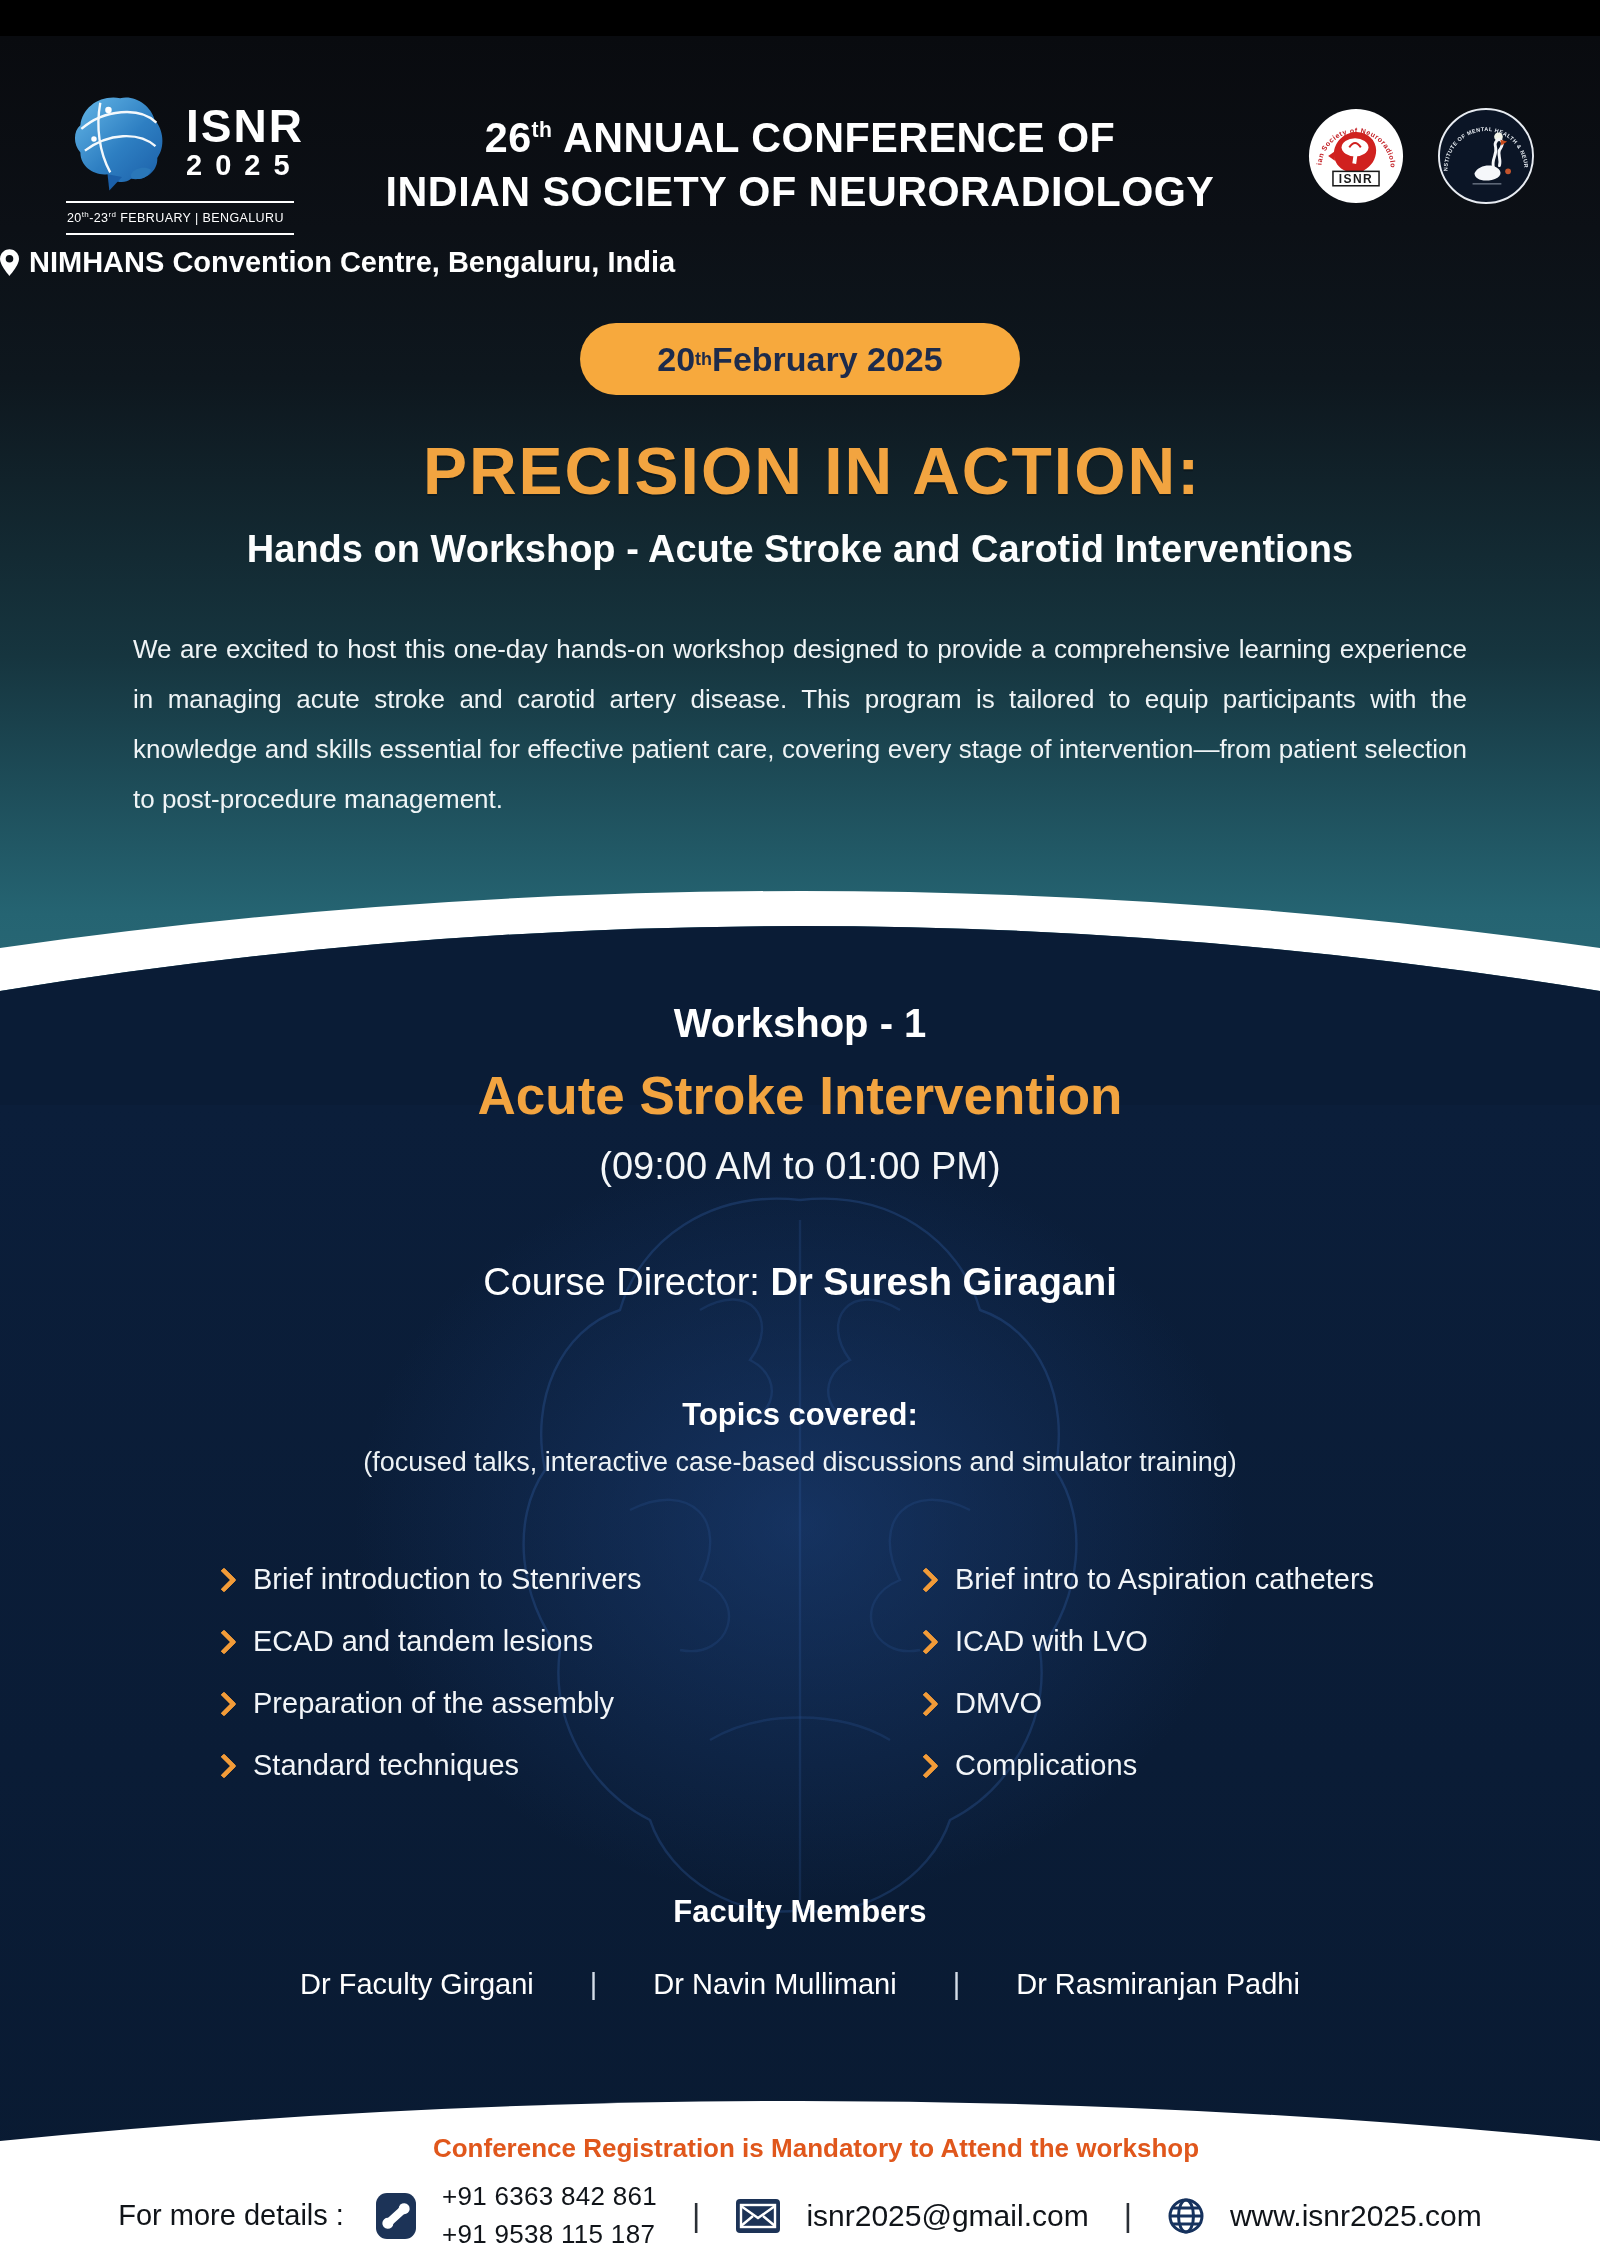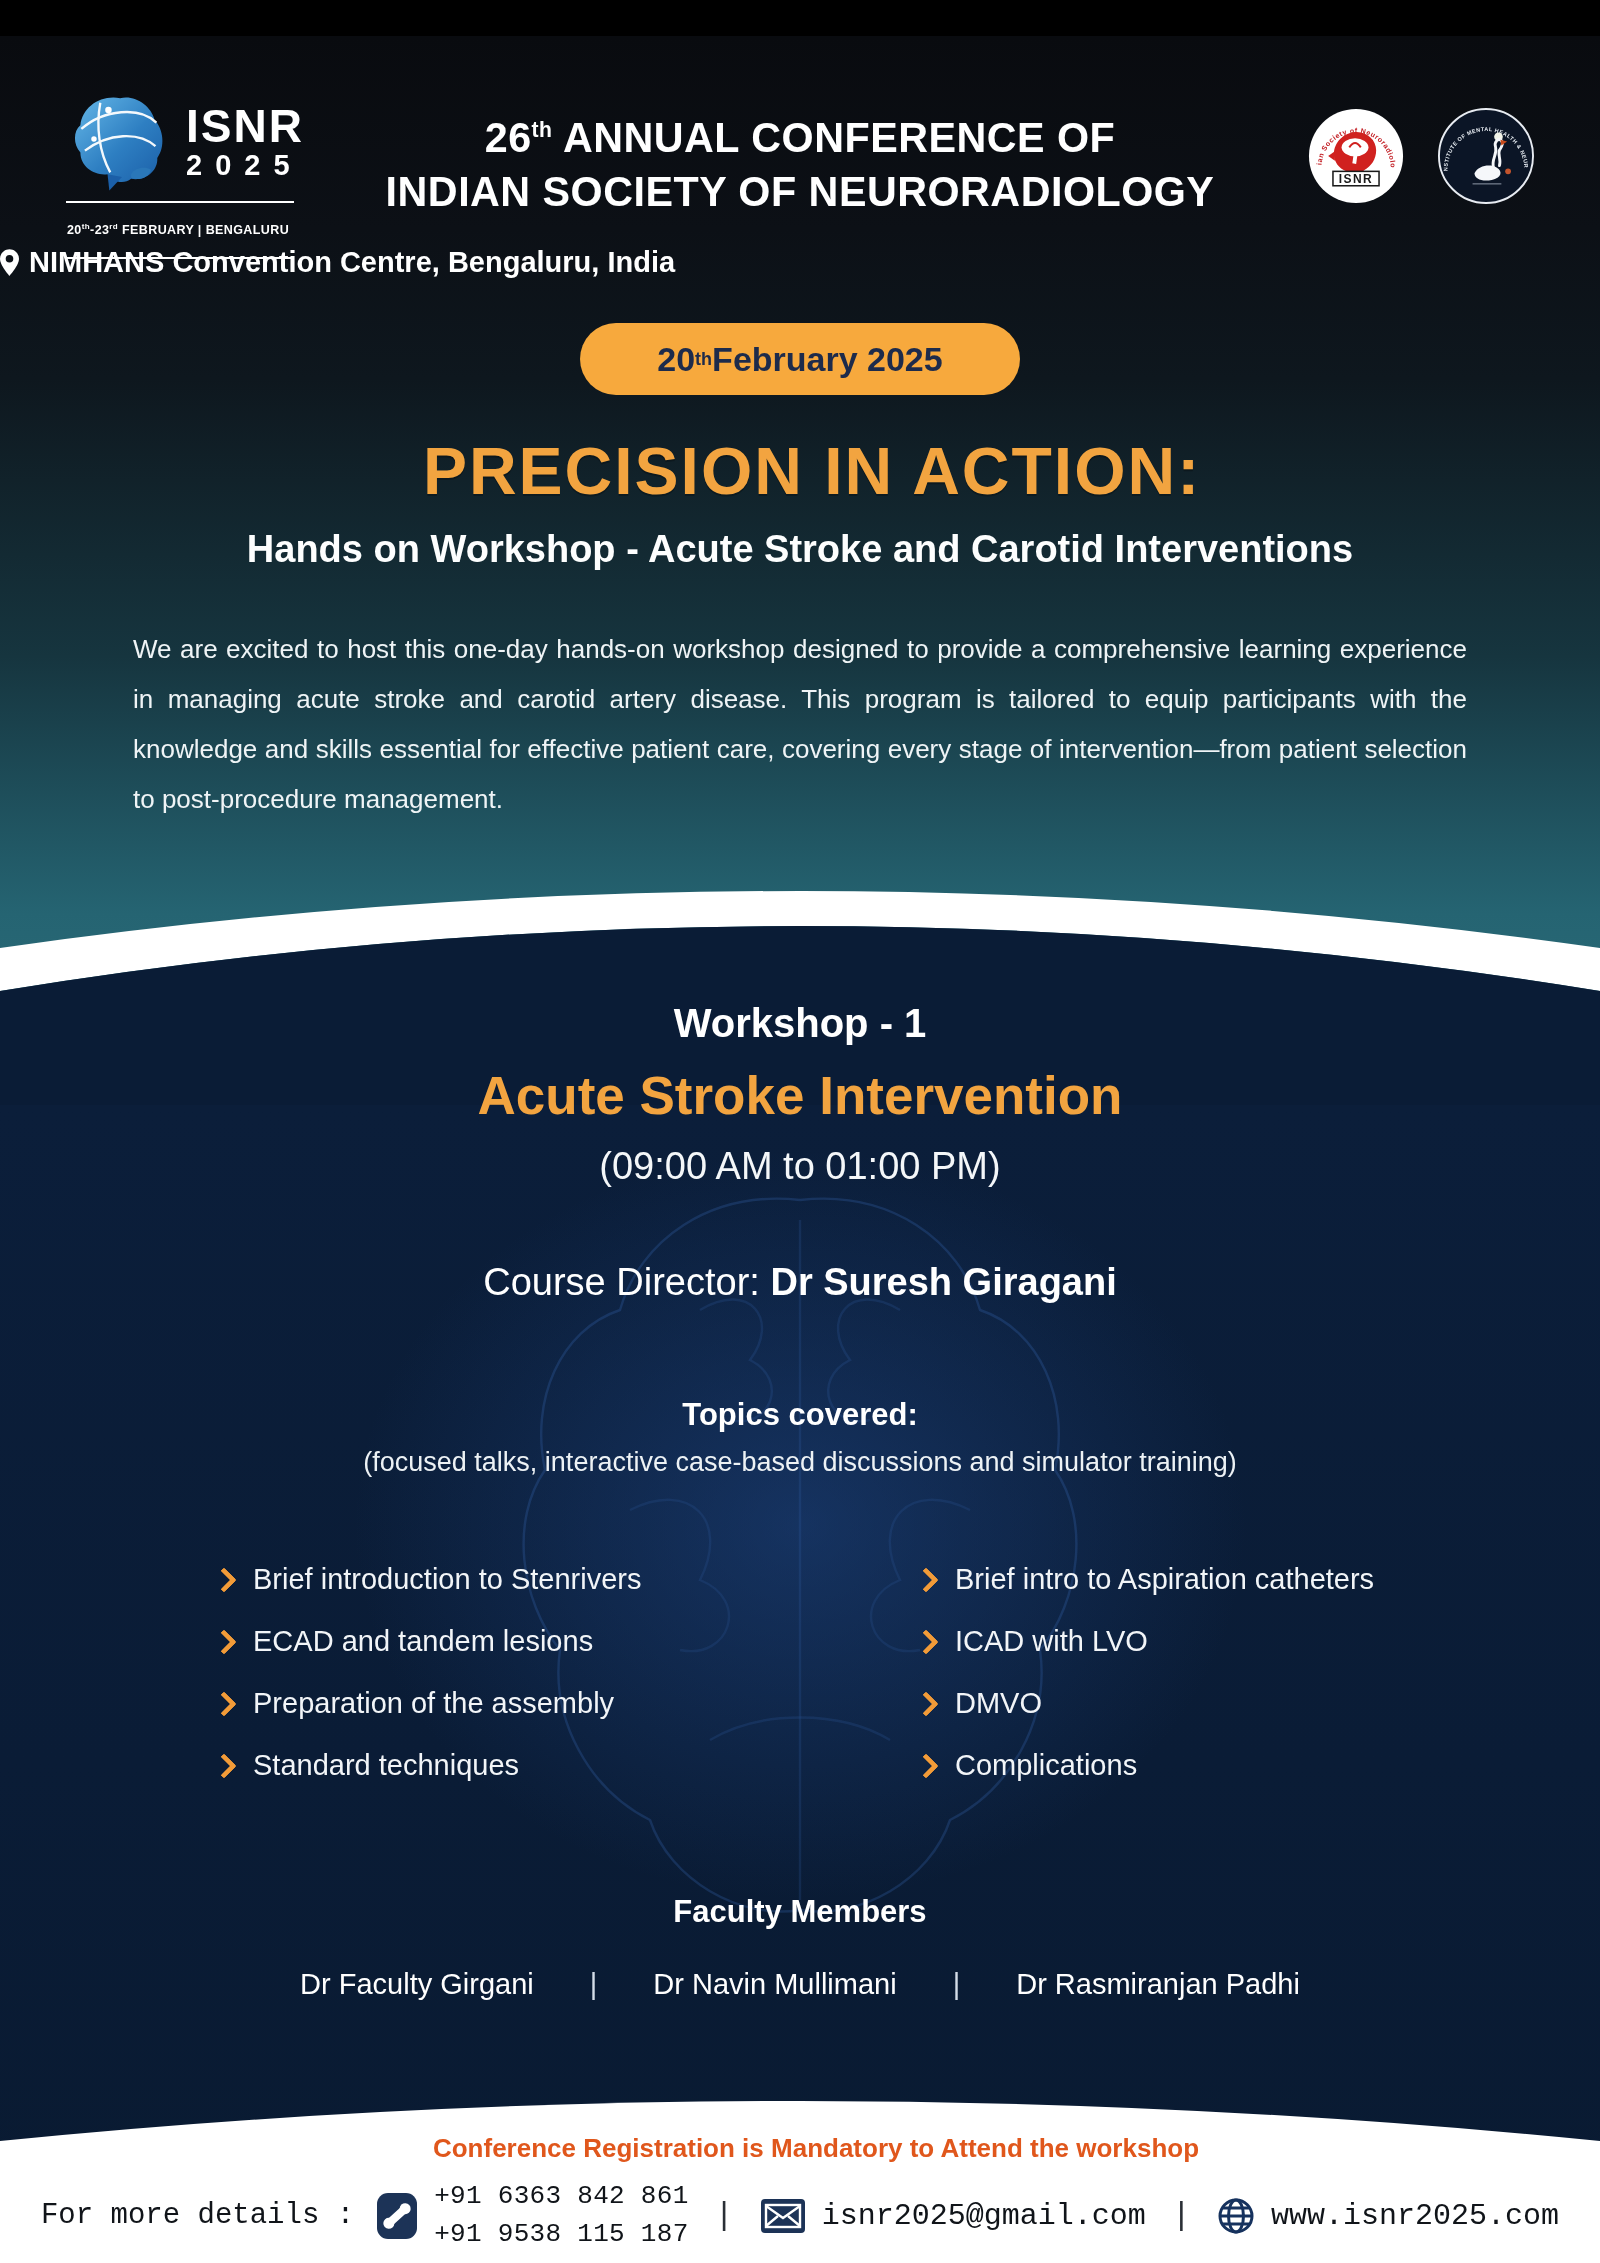--- a/index.html
+++ b/index.html
@@ -11,21 +11,21 @@
         background:linear-gradient(180deg,#090B0F 0%,#0C1016 18%,#0E171E 32%,#16353F 58%,#256472 82%,#2F6E7B 100%);}
   .swoosh{position:absolute;top:830px;left:0;width:1600px;height:240px;display:block;}
   
   .logo2025{position:absolute;top:55px;left:66px;width:228px;}
   .logo2025-top{display:flex;align-items:flex-start;}
   .logo-brain{width:112px;height:104px;flex:0 0 auto;}
   .logo-texts{margin-left:8px;padding-top:12px;}
   .logo-isnr{font-size:46px;font-weight:700;letter-spacing:2px;line-height:1;}
   .logo-year{font-size:29px;font-weight:700;letter-spacing:13px;line-height:1.15;}
   .logo-dates{margin-top:6px;border-top:2px solid #fff;border-bottom:2px solid #fff;
-              padding:20px 1px;font-size:12.5px;font-weight:700;letter-spacing:.4px;white-space:nowrap;}
+              padding:8px 1px;font-size:12.5px;font-weight:400;letter-spacing:.4px;white-space:nowrap;}
   .logo-dates sup{font-size:8px;}
   .conf-title{position:absolute;top:74px;left:0;width:1600px;text-align:center;}
   .conf-title .l1,.conf-title .l2{font-size:43px;font-weight:800;letter-spacing:.5px;line-height:54px;
      transform:scaleX(.96);transform-origin:center;}
   .conf-title sup{font-size:22px;}
   .loc-row{position:absolute;top:210px;left:0;width:1600px;display:flex;justify-content:flex-start;
            align-items:center;gap:10px;font-size:29px;font-weight:700;}
   .pin{width:19px;height:27px;display:block;}
   .seals{position:absolute;top:72px;right:66px;display:flex;gap:34px;align-items:center;}
   .seal{width:96px;height:96px;display:block;}
@@ -63,21 +63,21 @@
         transform:rotate(45deg);border-radius:2px;margin:0 20px 0 2px;flex:0 0 auto;}
   .fac-h{top:789px;font-size:31px;font-weight:800;}
   .fac-row{top:863px;font-size:29px;display:flex;justify-content:center;gap:56px;align-items:center;}
   .fac-sep{color:#D4DDE8;}
   
   .footer{position:absolute;left:0;bottom:0;width:1600px;height:213px;color:#101419;}
   .footer-shape{position:absolute;inset:0;width:100%;height:100%;}
   .notice{position:absolute;top:47px;left:16px;width:1600px;text-align:center;
           font-size:26px;font-weight:800;color:#E0571C;}
   .details{position:absolute;top:92px;left:0;width:1600px;display:flex;justify-content:center;
-           align-items:center;gap:16px;font-family:Liberation Mono, monospace;}
+           align-items:center;gap:25px;}
   .flabel{font-size:29px;}
   .phone-ic{width:42px;height:48px;display:block;margin-left:6px;}
   .phones{font-size:26px;font-weight:500;line-height:1.45;letter-spacing:.3px;}
   .fsep{font-size:32px;color:#2A2F36;margin:0 10px;}
   .mail-ic{width:46px;height:36px;display:block;}
   .globe-ic{width:38px;height:38px;display:block;}
   .femail,.fweb{font-size:30px;}
   .ring{fill:#C32026;font-size:7.4px;font-weight:700;letter-spacing:.55px;}
   .ring2{fill:#E8EDF3;font-size:5.7px;font-weight:700;letter-spacing:.5px;}
   sup{vertical-align:super;line-height:0;}

